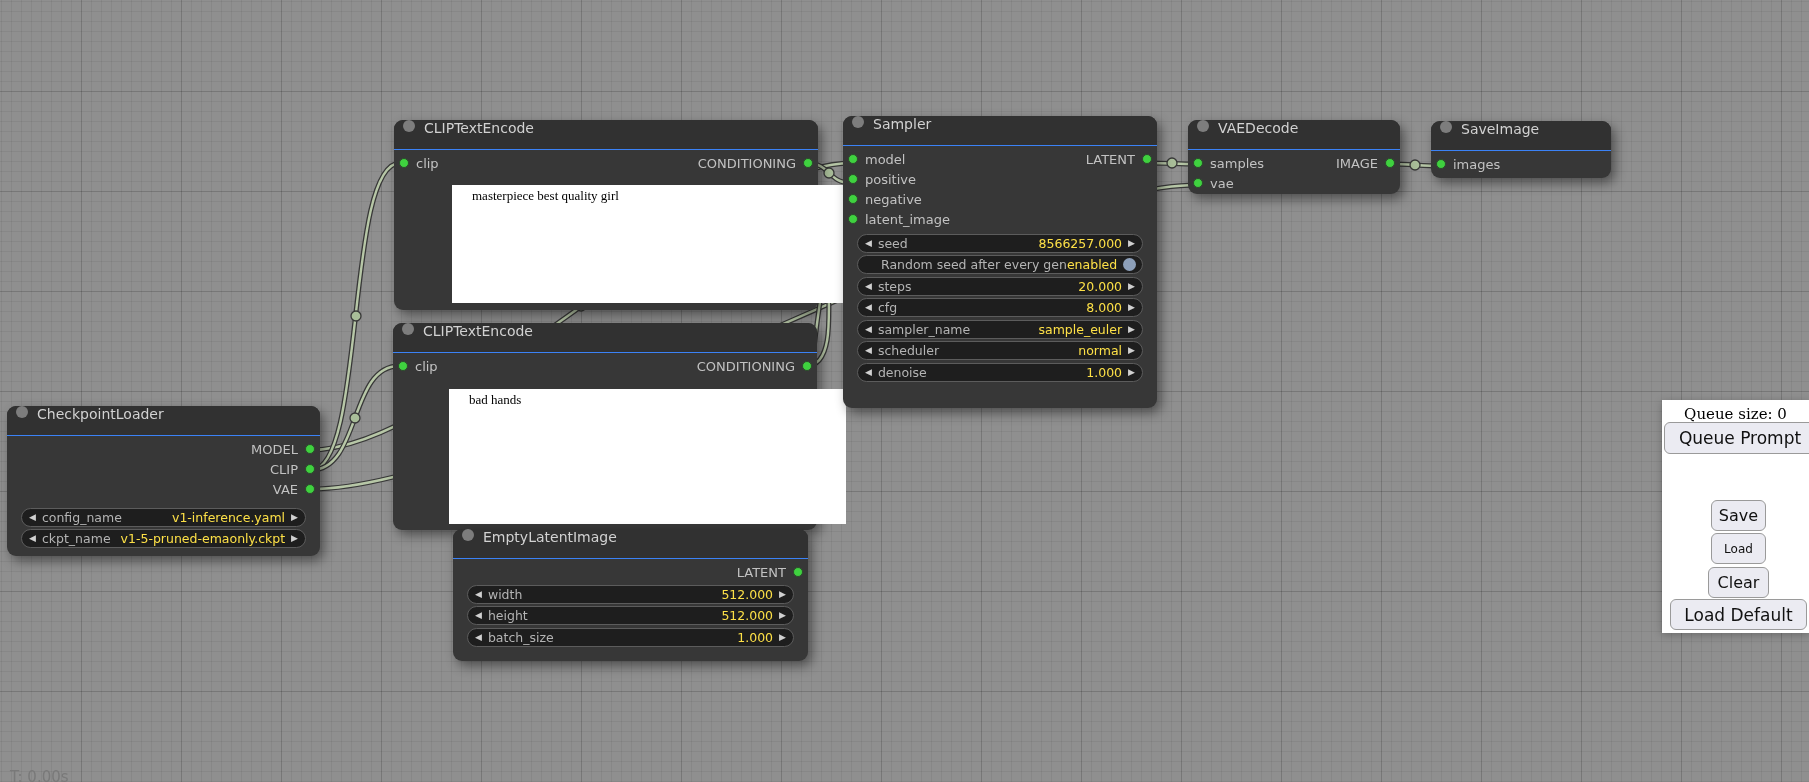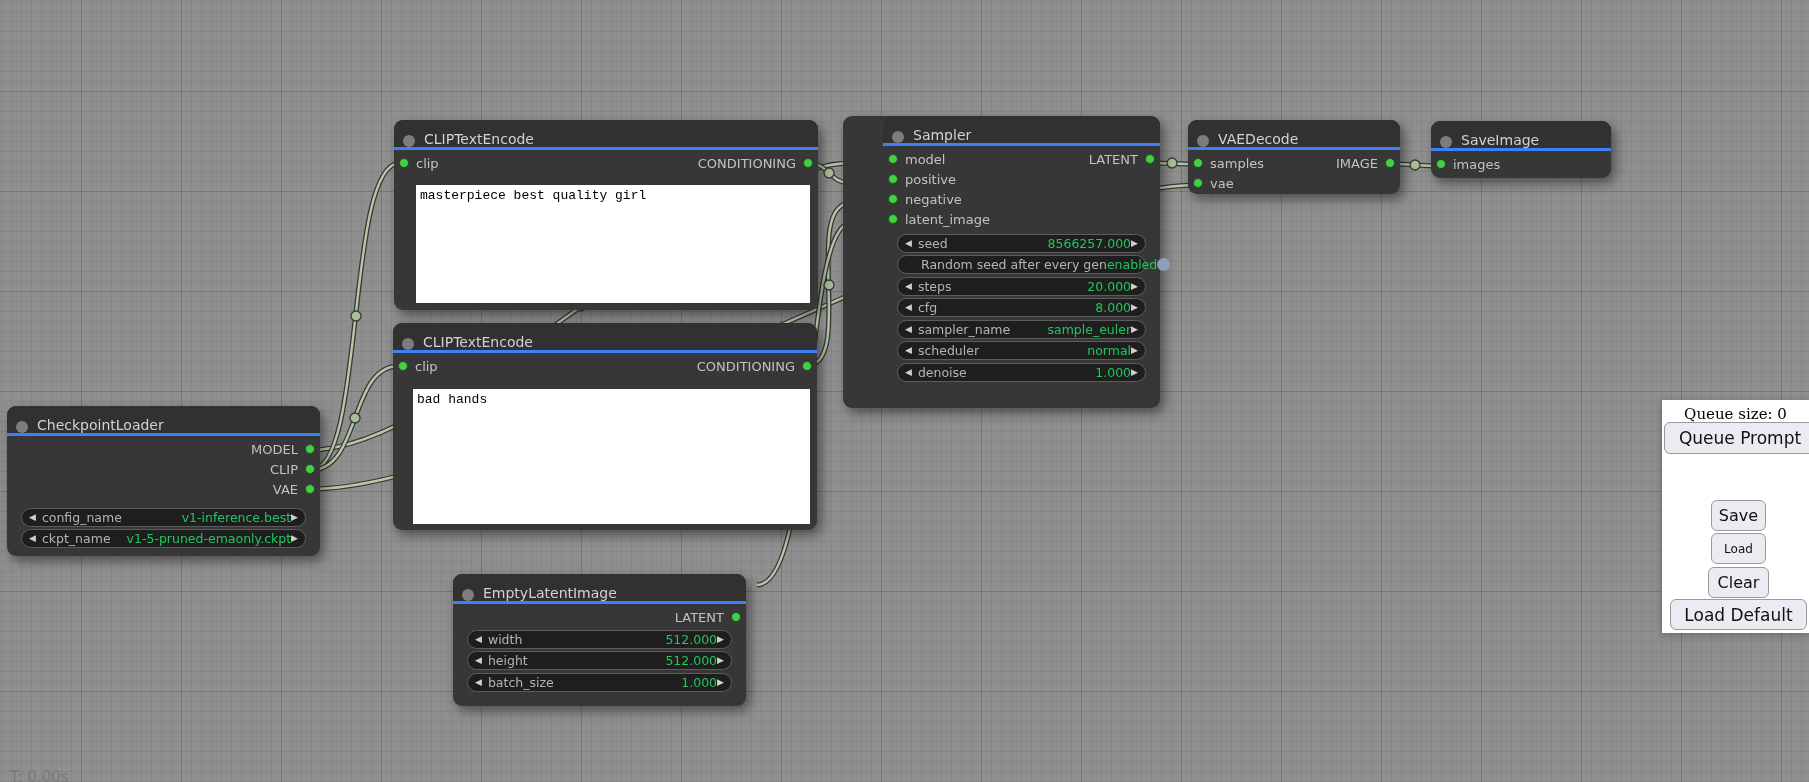--- a/index.html
+++ b/index.html
@@ -19,48 +19,48 @@
   .lk-casing{fill:none;stroke:#383838;stroke-width:5px;}
   .lk-core{fill:none;stroke:#b7c7a7;stroke-width:2.4px;}
   .lk-dot{fill:#a9be99;stroke:#383838;stroke-width:1.3px;}
 
   .node{
     position:absolute;z-index:2;background:#373737;border-radius:9px;
     box-shadow:4px 5px 12px rgba(0,0,0,0.45);color:#c2c2c2;font-size:13px;
   }
   .node-title{
     height:30px;background:#313131;border-radius:9px 9px 0 0;
-    display:flex;align-items:flex-end;gap:9px;padding-left:9px;
-    color:#d2d2d2;font-size:14px;border-bottom:3px solid #3b82f6;
+    display:flex;align-items:flex-start;gap:9px;padding-left:9px;
+    color:#d2d2d2;font-size:14px;border-bottom:1px solid #3b82f6;
     box-sizing:border-box;
   }
   .collapse-dot{width:12px;height:12px;border-radius:50%;background:#7d7d7d;flex:0 0 auto;}
   .rows{padding-top:3px;text-align:center;}
   .port-row{height:20px;display:flex;align-items:center;gap:7px;padding:0 5px;}
   .port-row.out{justify-content:flex-end;}
   .port-row.duo{justify-content:space-between;}
   .in-group,.out-group{display:flex;align-items:center;gap:7px;}
   .pdot{width:10px;height:10px;border-radius:50%;background:#3fd13f;border:1px solid #2c4a2c;box-sizing:border-box;flex:0 0 auto;}
   .port-label{white-space:nowrap;}
 
   .widget{
     height:19px;margin:2.5px 14px;border:1.5px solid #5c5c5c;border-radius:11px;
     background:#1e1e1e;display:flex;align-items:center;padding:0 7px;
     font-size:12.5px;box-sizing:border-box;
   }
   .warrow{color:#d0d0d0;font-size:9px;line-height:1;}
   .wlabel{color:#b4b4b4;margin-left:6px;white-space:nowrap;}
-  .wvalue{margin-left:auto;color:#22c55e;white-space:nowrap;}
+  .wvalue{margin-left:auto;color:#fde047;margin-right:6px;white-space:nowrap;}
   .widget.toggle .wlabel{margin-left:16px;}
   .toggle-dot{width:13px;height:13px;border-radius:50%;background:#8da0ba;flex:0 0 auto;}
 
   .node textarea{
     position:absolute;background:#ffffff;border:none;resize:none;outline:none;
-    font-family:Liberation Mono, monospace;font-size:13px;color:#000;
-    padding:3px 4px;box-sizing:border-box;overflow:hidden;
+    font-family:Liberation Serif, serif;font-size:13px;color:#000;
+    padding:3px 20px;box-sizing:border-box;overflow:hidden;margin-left:36px;
   }
 
   #menu-panel{
     position:absolute;left:1662px;top:400px;width:147px;height:233px;
     background:#ffffff;z-index:3;box-shadow:0 2px 8px rgba(0,0,0,0.25);
   }
   #queue-size{font-family:"DejaVu Serif",serif;font-size:15px;color:#000;text-align:center;margin-top:5px;white-space:nowrap;}
   .menu-btn{
     position:absolute;display:flex;align-items:center;justify-content:center;
     background:#ebebf2;border:1px solid #9a9a9a;border-radius:6px;color:#111;
@@ -140,21 +140,21 @@
       <span class="pdot"></span>
     </div>
     <div class="port-row out">
       <span class="port-label">VAE</span>
       <span class="pdot"></span>
     </div>
     <div style="height:6px;"></div>
     <div class="widget">
       <span class="warrow">◀</span>
       <span class="wlabel">config_name</span>
-      <span class="wvalue">v1-inference.best</span>
+      <span class="wvalue">v1-inference.yaml</span>
       <span class="warrow">▶</span>
     </div>
     <div class="widget">
       <span class="warrow">◀</span>
       <span class="wlabel">ckpt_name</span>
       <span class="wvalue">v1-5-pruned-emaonly.ckpt</span>
       <span class="warrow">▶</span>
     </div>
   </div>
 </div>
@@ -192,21 +192,21 @@
       </span>
       <span class="out-group">
         <span class="port-label">CONDITIONING</span>
         <span class="pdot"></span>
       </span>
     </div>
   </div>
   <textarea style="left: 20px; top: 66px; width: 397px; height: 135px;">bad hands</textarea>
 </div>
 
-<div class="node" style="left:843px;top:116px;width:277px;height:292px;padding-left:40px;">
+<div class="node" style="left:843px;top:116px;width:314px;height:292px;">
   <div class="node-title">
     <span class="collapse-dot"></span>
     <span>Sampler</span>
   </div>
   <div class="rows">
     <div class="port-row duo">
       <span class="in-group">
         <span class="pdot"></span>
         <span class="port-label">model</span>
       </span>
@@ -301,21 +301,21 @@
     <span>SaveImage</span>
   </div>
   <div class="rows">
     <div class="port-row">
       <span class="pdot"></span>
       <span class="port-label">images</span>
     </div>
   </div>
 </div>
 
-<div class="node" style="left:453px;top:574px;width:293px;height:132px;">
+<div class="node" style="left:453px;top:529px;width:355px;height:132px;">
   <div class="node-title">
     <span class="collapse-dot"></span>
     <span>EmptyLatentImage</span>
   </div>
   <div class="rows">
     <div class="port-row out">
       <span class="port-label">LATENT</span>
       <span class="pdot"></span>
     </div>
     <div class="widget">

